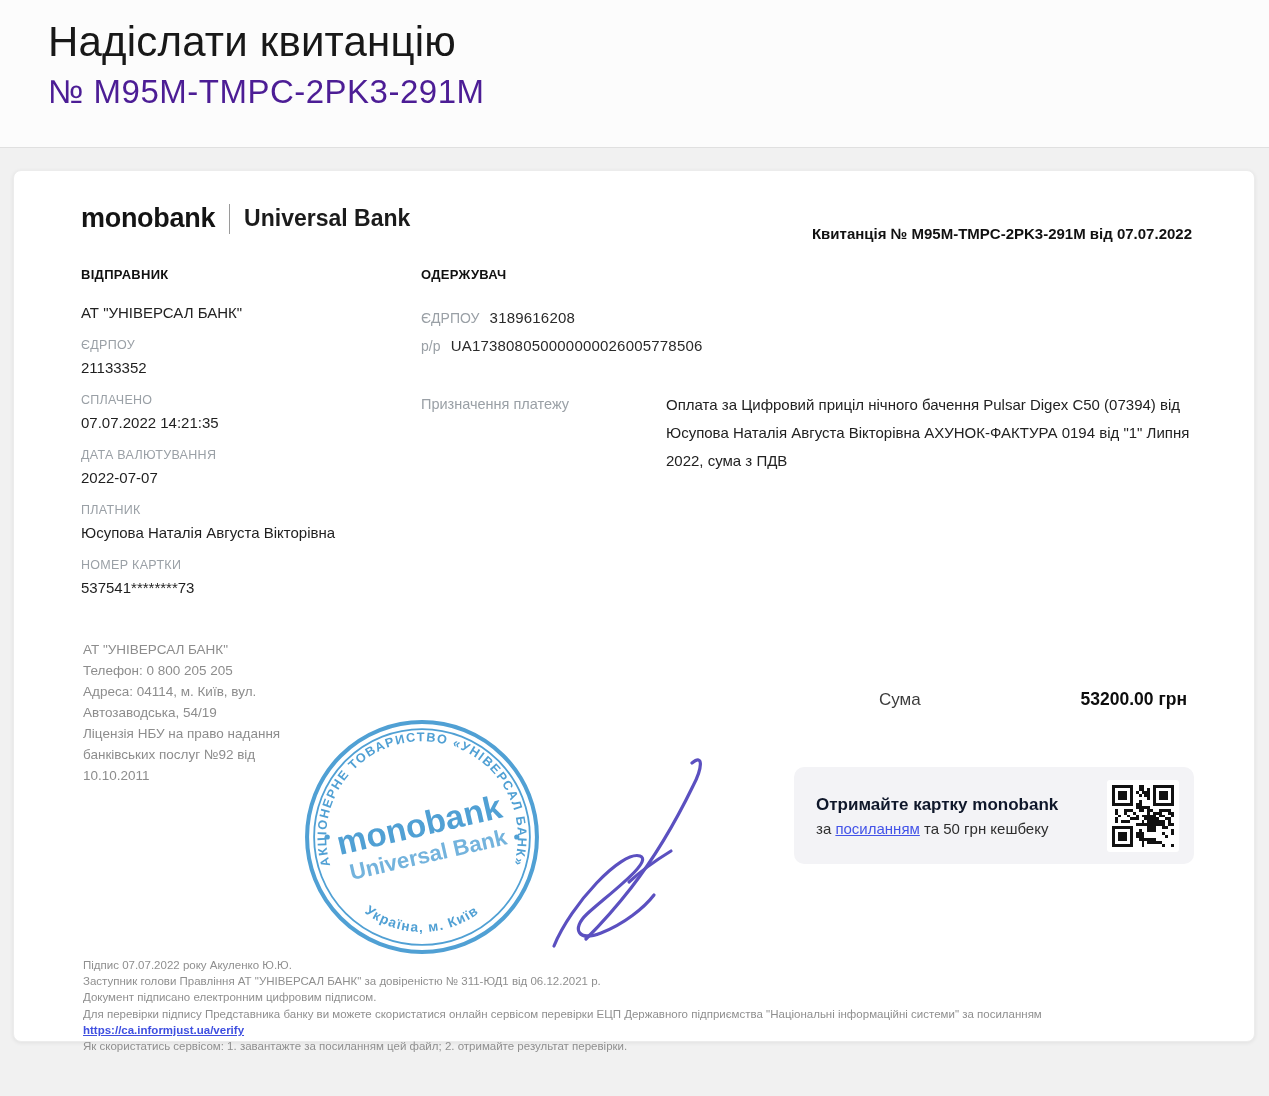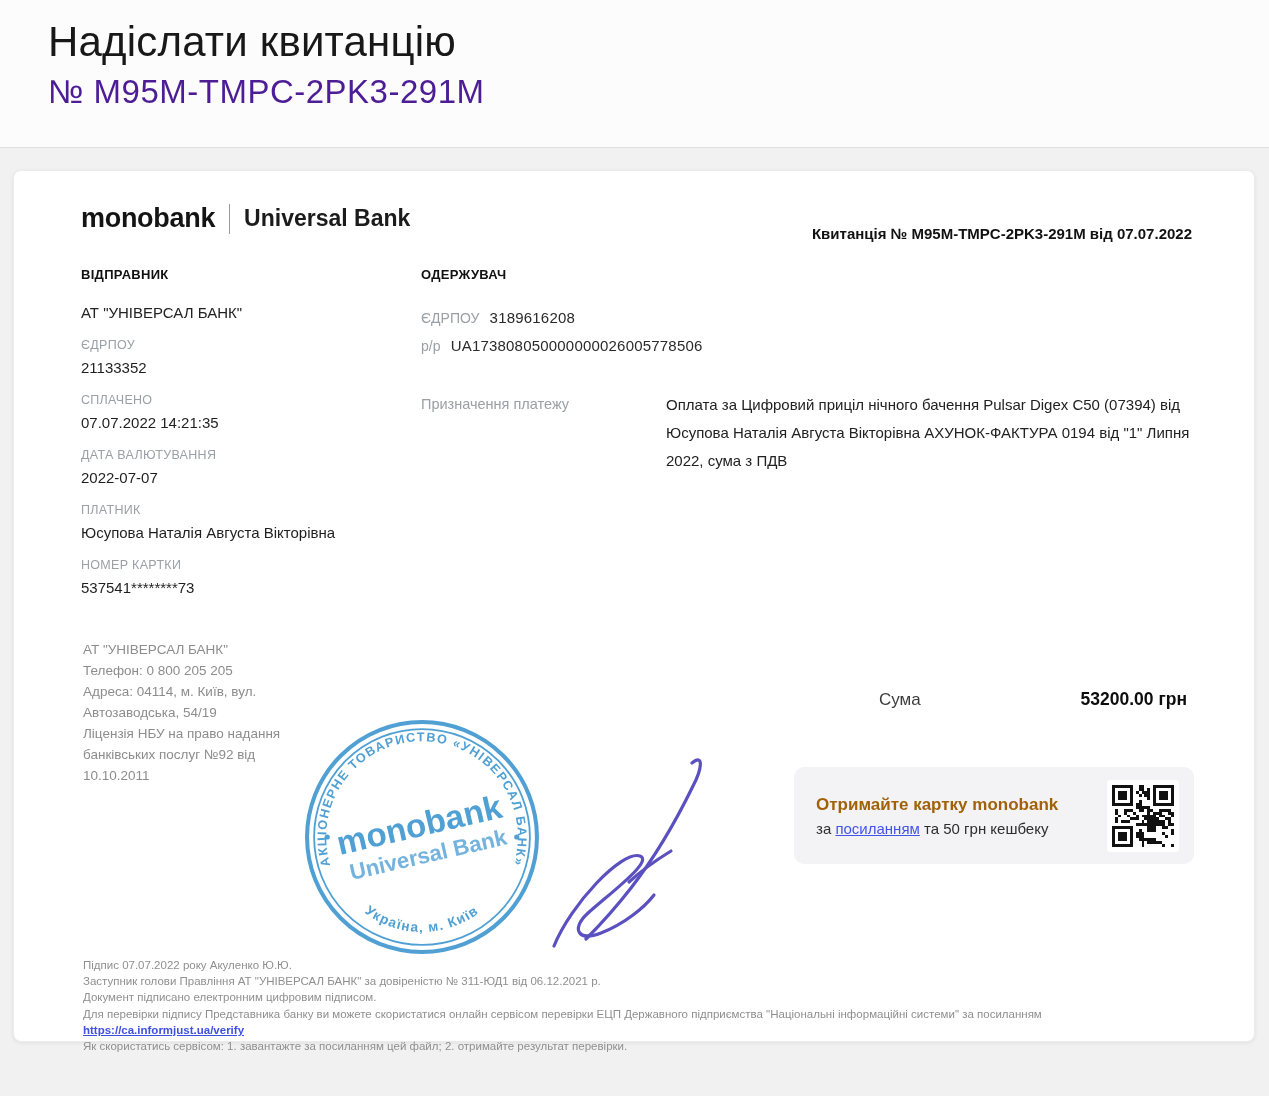--- a/index.html
+++ b/index.html
@@ -63,21 +63,21 @@
     display:flex;justify-content:space-between;align-items:flex-end;
   }
   .sum-label{font-size:17px;color:#3c3c3c;}
   .sum-value{font-size:17.5px;font-weight:700;color:#0d0d0d;}
   .promo{
     position:absolute;left:780px;top:596px;width:400px;height:97px;
     background:#f3f3f6;border-radius:10px;
     display:flex;align-items:center;padding:0 15px 0 22px;
   }
   .promo-text{flex:1;}
-  .promo-title{font-size:17px;font-weight:700;color:#a16207;margin-bottom:5px;}
+  .promo-title{font-size:17px;font-weight:700;color:#0f172a;margin-bottom:5px;}
   .promo-sub{font-size:15px;color:#2e2e2e;}
   .promo-sub a{color:var(--link-blue);text-decoration:underline;}
   .qr-wrap{width:72px;height:72px;background:#fff;border-radius:3px;
     display:flex;align-items:center;justify-content:center;margin-left:12px;}
   .qr-wrap svg{width:62px;height:62px;}
   .stamp{position:absolute;left:287px;top:545px;width:242px;height:242px;opacity:.93;}
   .signature{position:absolute;left:520px;top:582px;width:180px;height:205px;}
   
   .foot{
     position:absolute;left:69px;right:75px;top:786px;

